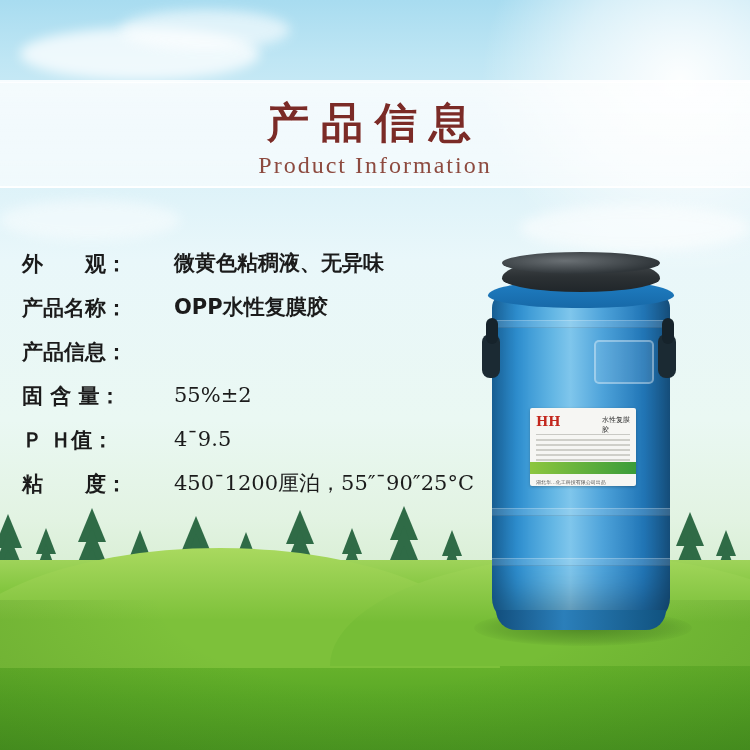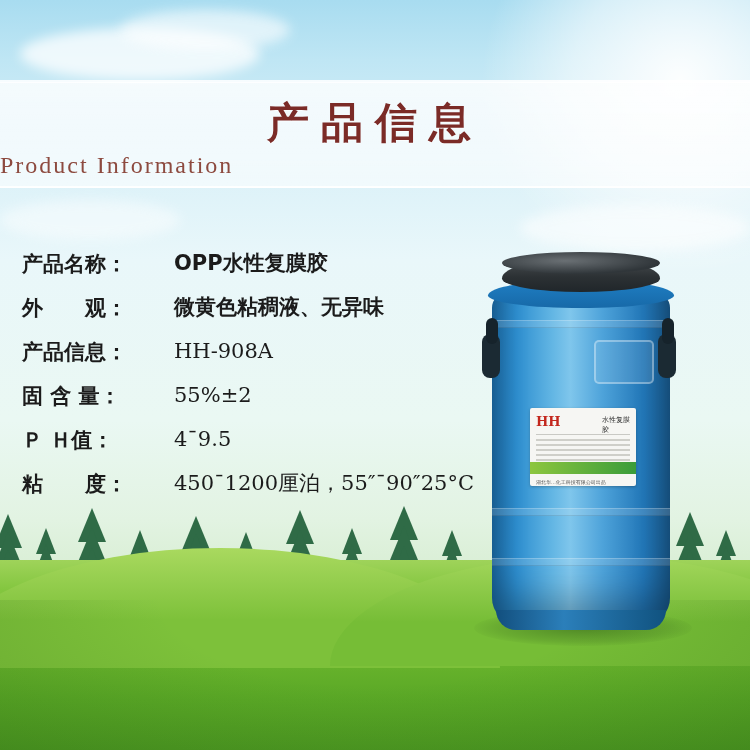--- a/index.html
+++ b/index.html
@@ -125,21 +125,21 @@
     font-family: "DejaVu Sans", sans-serif;
     font-size: 42px;
     font-weight: bold;
     letter-spacing: 12px;
     color: #7b2b27;
     text-shadow: 0 1px 0 rgba(255,255,255,0.6);
   }
   .title-en {
     position: absolute;
     left: 0; top: 152px; width: 750px;
-    text-align: left;
+    text-align: center;
     font-family: "Liberation Serif", serif;
     font-size: 24px;
     letter-spacing: 2px;
     color: #8d4a3f;
   }
 
   
   .specs {
     position: absolute;
     left: 22px; top: 250px;
@@ -407,30 +407,29 @@
   <div class="grass-shadow"></div>
 
   <div class="header-band"></div>
   <div class="header-line-top"></div>
   <div class="header-line-bottom"></div>
   <div class="title-cn">产品信息</div>
   <div class="title-en">Product Information</div>
 
   <div class="specs">
     <div class="spec-row">
+      <div class="spec-label">外　　观：</div>
+      <div class="spec-value cjk-bold">微黄色粘稠液、无异味</div>
+    </div>
+    <div class="spec-row">
       <div class="spec-label">产品名称：</div>
       <div class="spec-value cjk-bold">OPP水性复膜胶</div>
     </div>
     <div class="spec-row">
-      <div class="spec-label">外　　观：</div>
-      <div class="spec-value cjk-bold">微黄色粘稠液、无异味</div>
-    </div>
-    <div class="spec-row">
       <div class="spec-label">产品信息：</div>
-      <div class="spec-value">HH-908A</div>
     </div>
     <div class="spec-row">
       <div class="spec-label">固 含 量：</div>
       <div class="spec-value">55%±2</div>
     </div>
     <div class="spec-row">
       <div class="spec-label">Ｐ Ｈ值：</div>
       <div class="spec-value">4¯9.5</div>
     </div>
     <div class="spec-row">

